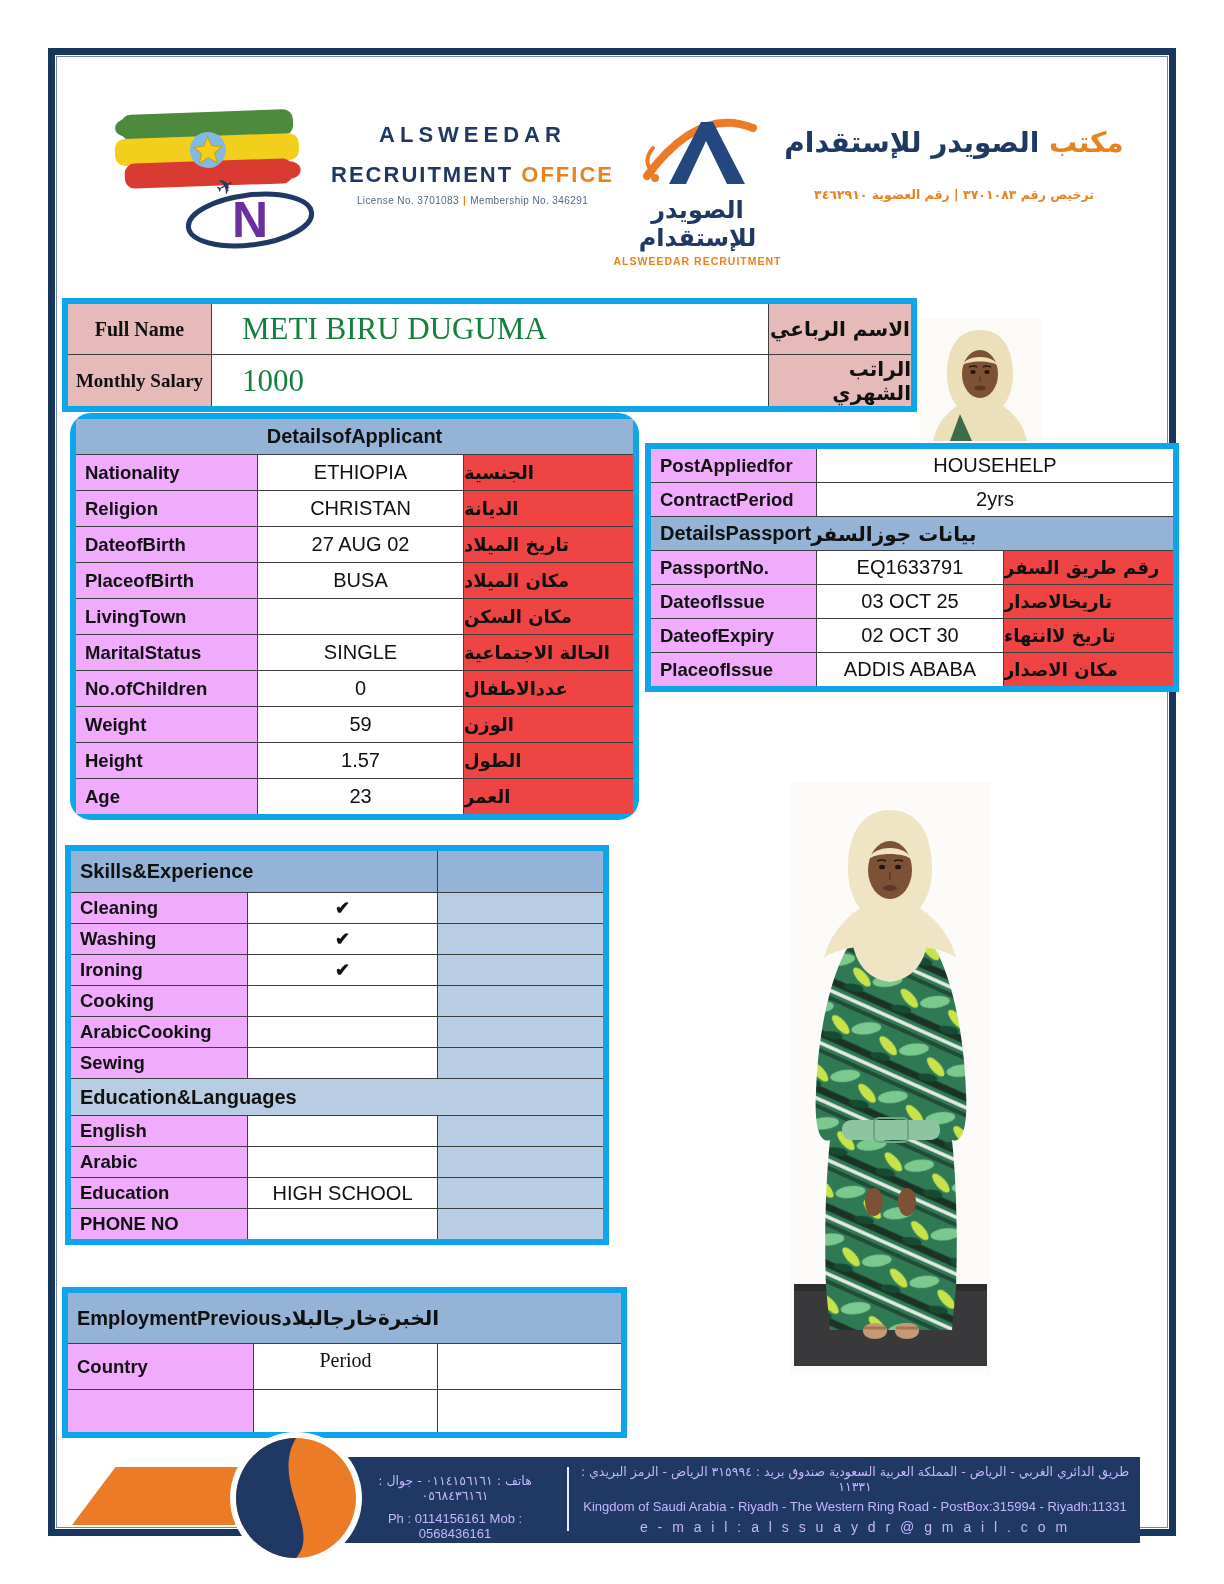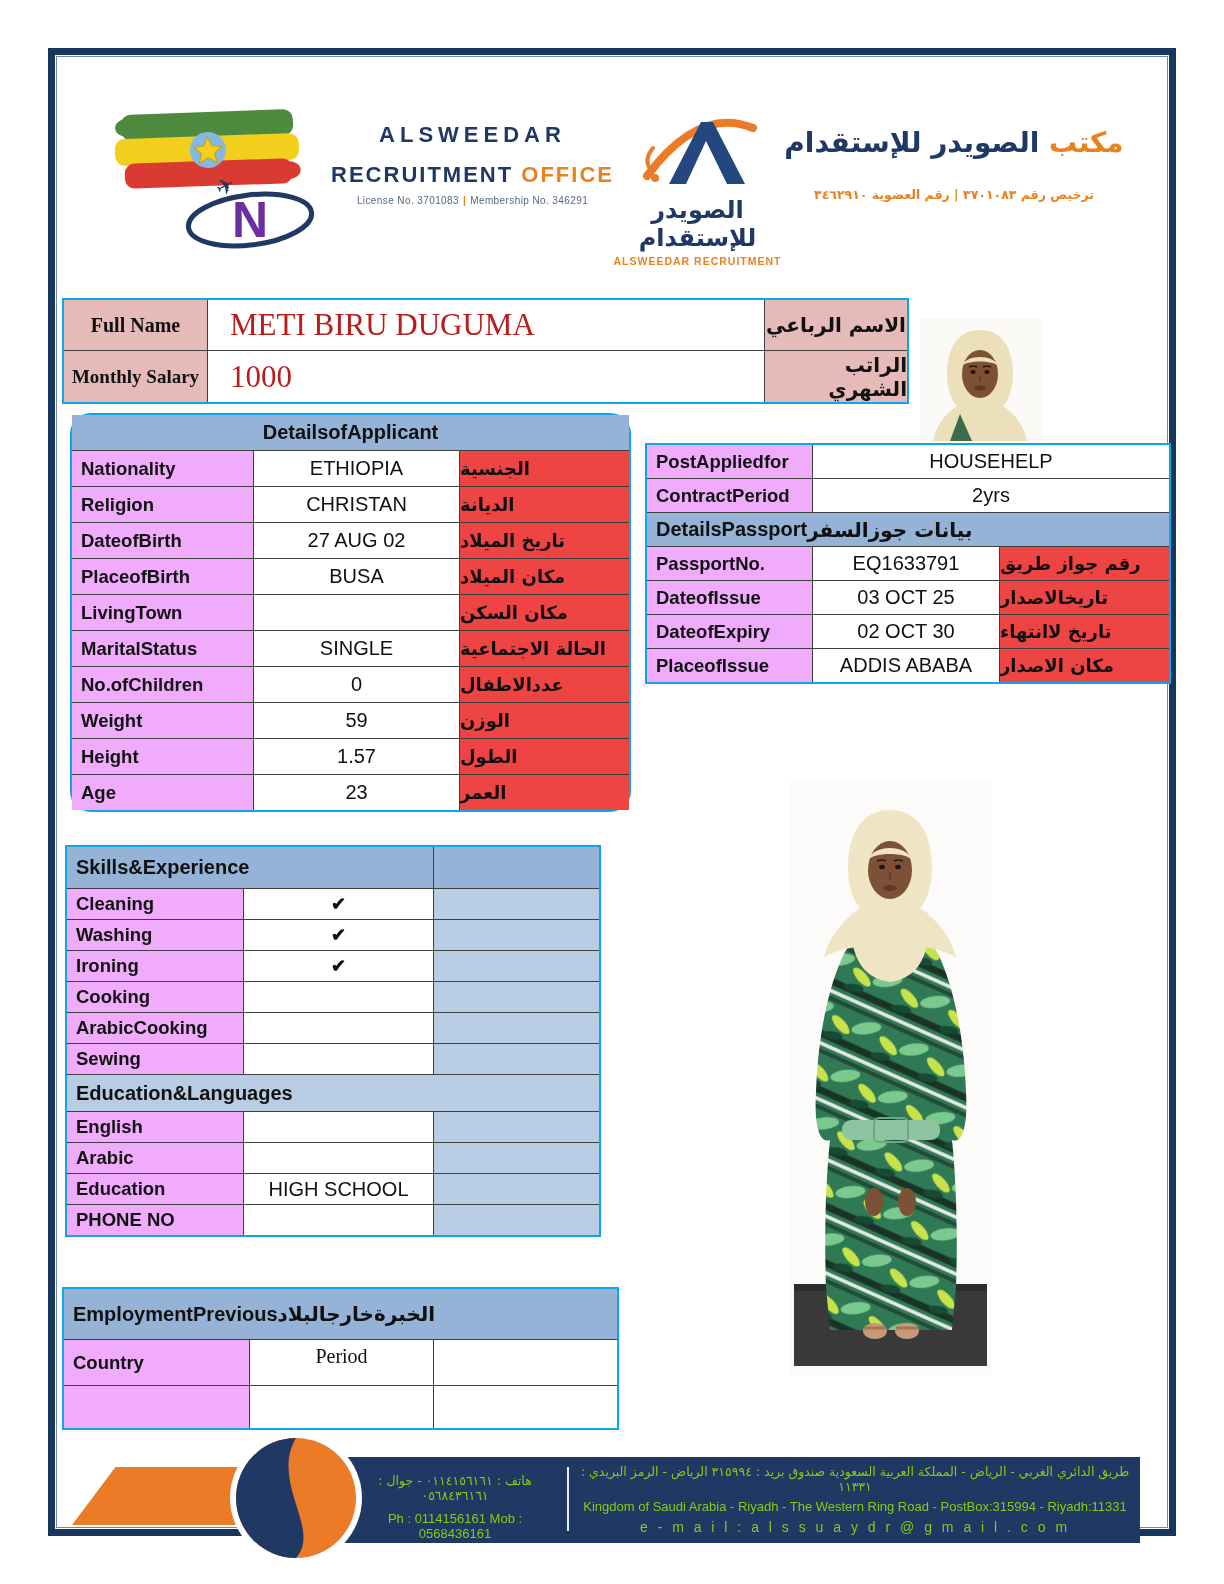--- a/index.html
+++ b/index.html
@@ -24,50 +24,50 @@
   .alogo-block{left:590px;top:112px;width:215px;text-align:center;}
   .alogo-ar{font-size:24px;font-weight:bold;color:#1f3864;margin-top:-2px;}
   .alogo-cap{font-size:10.5px;font-weight:bold;color:#e8821e;letter-spacing:1px;margin-top:3px;}
 
   .office-block{left:778px;top:126px;width:352px;text-align:center;}
   .office-title{font-size:28px;font-weight:bold;color:#1f3864;}
   .office-title .pfx{color:#e8821e;}
   .office-lic{font-size:12.5px;color:#e8821e;font-weight:bold;margin-top:28px;}
 
   
-  .tbl{display:grid;gap:1px;background:#3f3f3f;border:2px solid #0ea5e9;position:absolute;}
+  .tbl{display:grid;gap:1px;background:#3f3f3f;border:6px solid #0ea5e9;position:absolute;}
   .c{display:flex;align-items:center;font-size:18.5px;background:#fff;overflow:hidden;}
   .lab{background:#f0abfc;font-weight:bold;padding-left:9px;}
   .val{justify-content:center;font-size:20px;}
   .ar{background:#ef4444;font-weight:bold;justify-content:flex-end;padding-right:9px;font-size:18px;}
   .hdr{background:#95b3d7;font-weight:bold;}
   .lab2{background:#b8cce4;font-weight:bold;}
   .center{justify-content:center;}
   .pad{padding-left:9px;}
   .ttl{font-size:20px;}
   .span2{grid-column:span 2;}
   .span3{grid-column:span 3;}
   .chk{font-weight:bold;font-size:18px;}
 
   
   #name-table{left:62px;top:298px;grid-template-columns:143px 556px 142px;grid-template-rows:50px 51px;}
   #name-table .pk{background:#e7baba;font-weight:bold;justify-content:center;font-size:20px;}
-  #name-table .nv{justify-content:flex-start;padding-left:22px;color:#b91c1c;font-size:31px;}
+  #name-table .nv{justify-content:flex-start;padding-left:30px;color:#15803d;font-size:31px;}
 
   #details-table{left:70px;top:413px;grid-template-columns:181px 205px 169px;grid-template-rows:35px repeat(10,35px);border-radius:21px;}
   #application-table{left:645px;top:443px;grid-template-columns:165px 186px 169px;grid-template-rows:repeat(7,33px);}
   #skills-table{left:65px;top:845px;grid-template-columns:176px 189px 165px;grid-template-rows:41px repeat(6,30px) 36px repeat(4,30px);}
   #employment-table{left:62px;top:1287px;grid-template-columns:185px 183px 183px;grid-template-rows:50px 45px 42px;}
 
   
   .headshot{left:920px;top:318px;width:121px;height:123px;}
   .fullphoto{left:790px;top:782px;width:201px;height:593px;}
 
   
-  .foot-bar{left:345px;top:1457px;width:795px;height:86px;background:#1f3864;color:#84cc16;}
+  .foot-bar{left:345px;top:1457px;width:795px;height:86px;background:#1f3864;color:#c4b5fd;}
   .foot-phone{position:absolute;left:10px;top:16px;width:200px;text-align:center;}
   .foot-phone .l1{font-size:12.5px;}
   .foot-phone .l2{font-size:13px;margin-top:8px;}
   .foot-div{position:absolute;left:222px;top:10px;width:2px;height:64px;background:#e9edf5;}
   .foot-addr{position:absolute;left:232px;top:7px;width:556px;text-align:center;}
   .foot-addr .a1{font-size:12.5px;}
   .foot-addr .a2{font-size:13px;margin-top:5px;}
   .foot-addr .a3{font-size:14px;margin-top:5px;letter-spacing:3px;}
   .foot-para{left:72px;top:1467px;width:256px;height:58px;background:#ec7b28;
              clip-path:polygon(17% 0,100% 0,100% 100%,0 100%);}
@@ -181,21 +181,21 @@
     <div class="c lab">PostAppliedfor</div>
     <div class="c val span2">HOUSEHELP</div>
     <div class="c lab">ContractPeriod</div>
     <div class="c val span2">2yrs</div>
     <div class="c hdr span3 pad ttl">
       <span>DetailsPassport</span>
       <span class="arabic">بيانات جوزالسفر</span>
     </div>
     <div class="c lab">PassportNo.</div>
     <div class="c val">EQ1633791</div>
-    <div class="c ar arabic" dir="rtl">رقم جواز طريق</div>
+    <div class="c ar arabic" dir="rtl">رقم طريق السفر</div>
     <div class="c lab">DateofIssue</div>
     <div class="c val">03 OCT 25</div>
     <div class="c ar arabic" dir="rtl">تاريخالاصدار</div>
     <div class="c lab">DateofExpiry</div>
     <div class="c val">02  OCT 30</div>
     <div class="c ar arabic" dir="rtl">تاريخ لاانتهاء</div>
     <div class="c lab">PlaceofIssue</div>
     <div class="c val">ADDIS ABABA</div>
     <div class="c ar arabic" dir="rtl">مكان الاصدار</div>
   </div>

